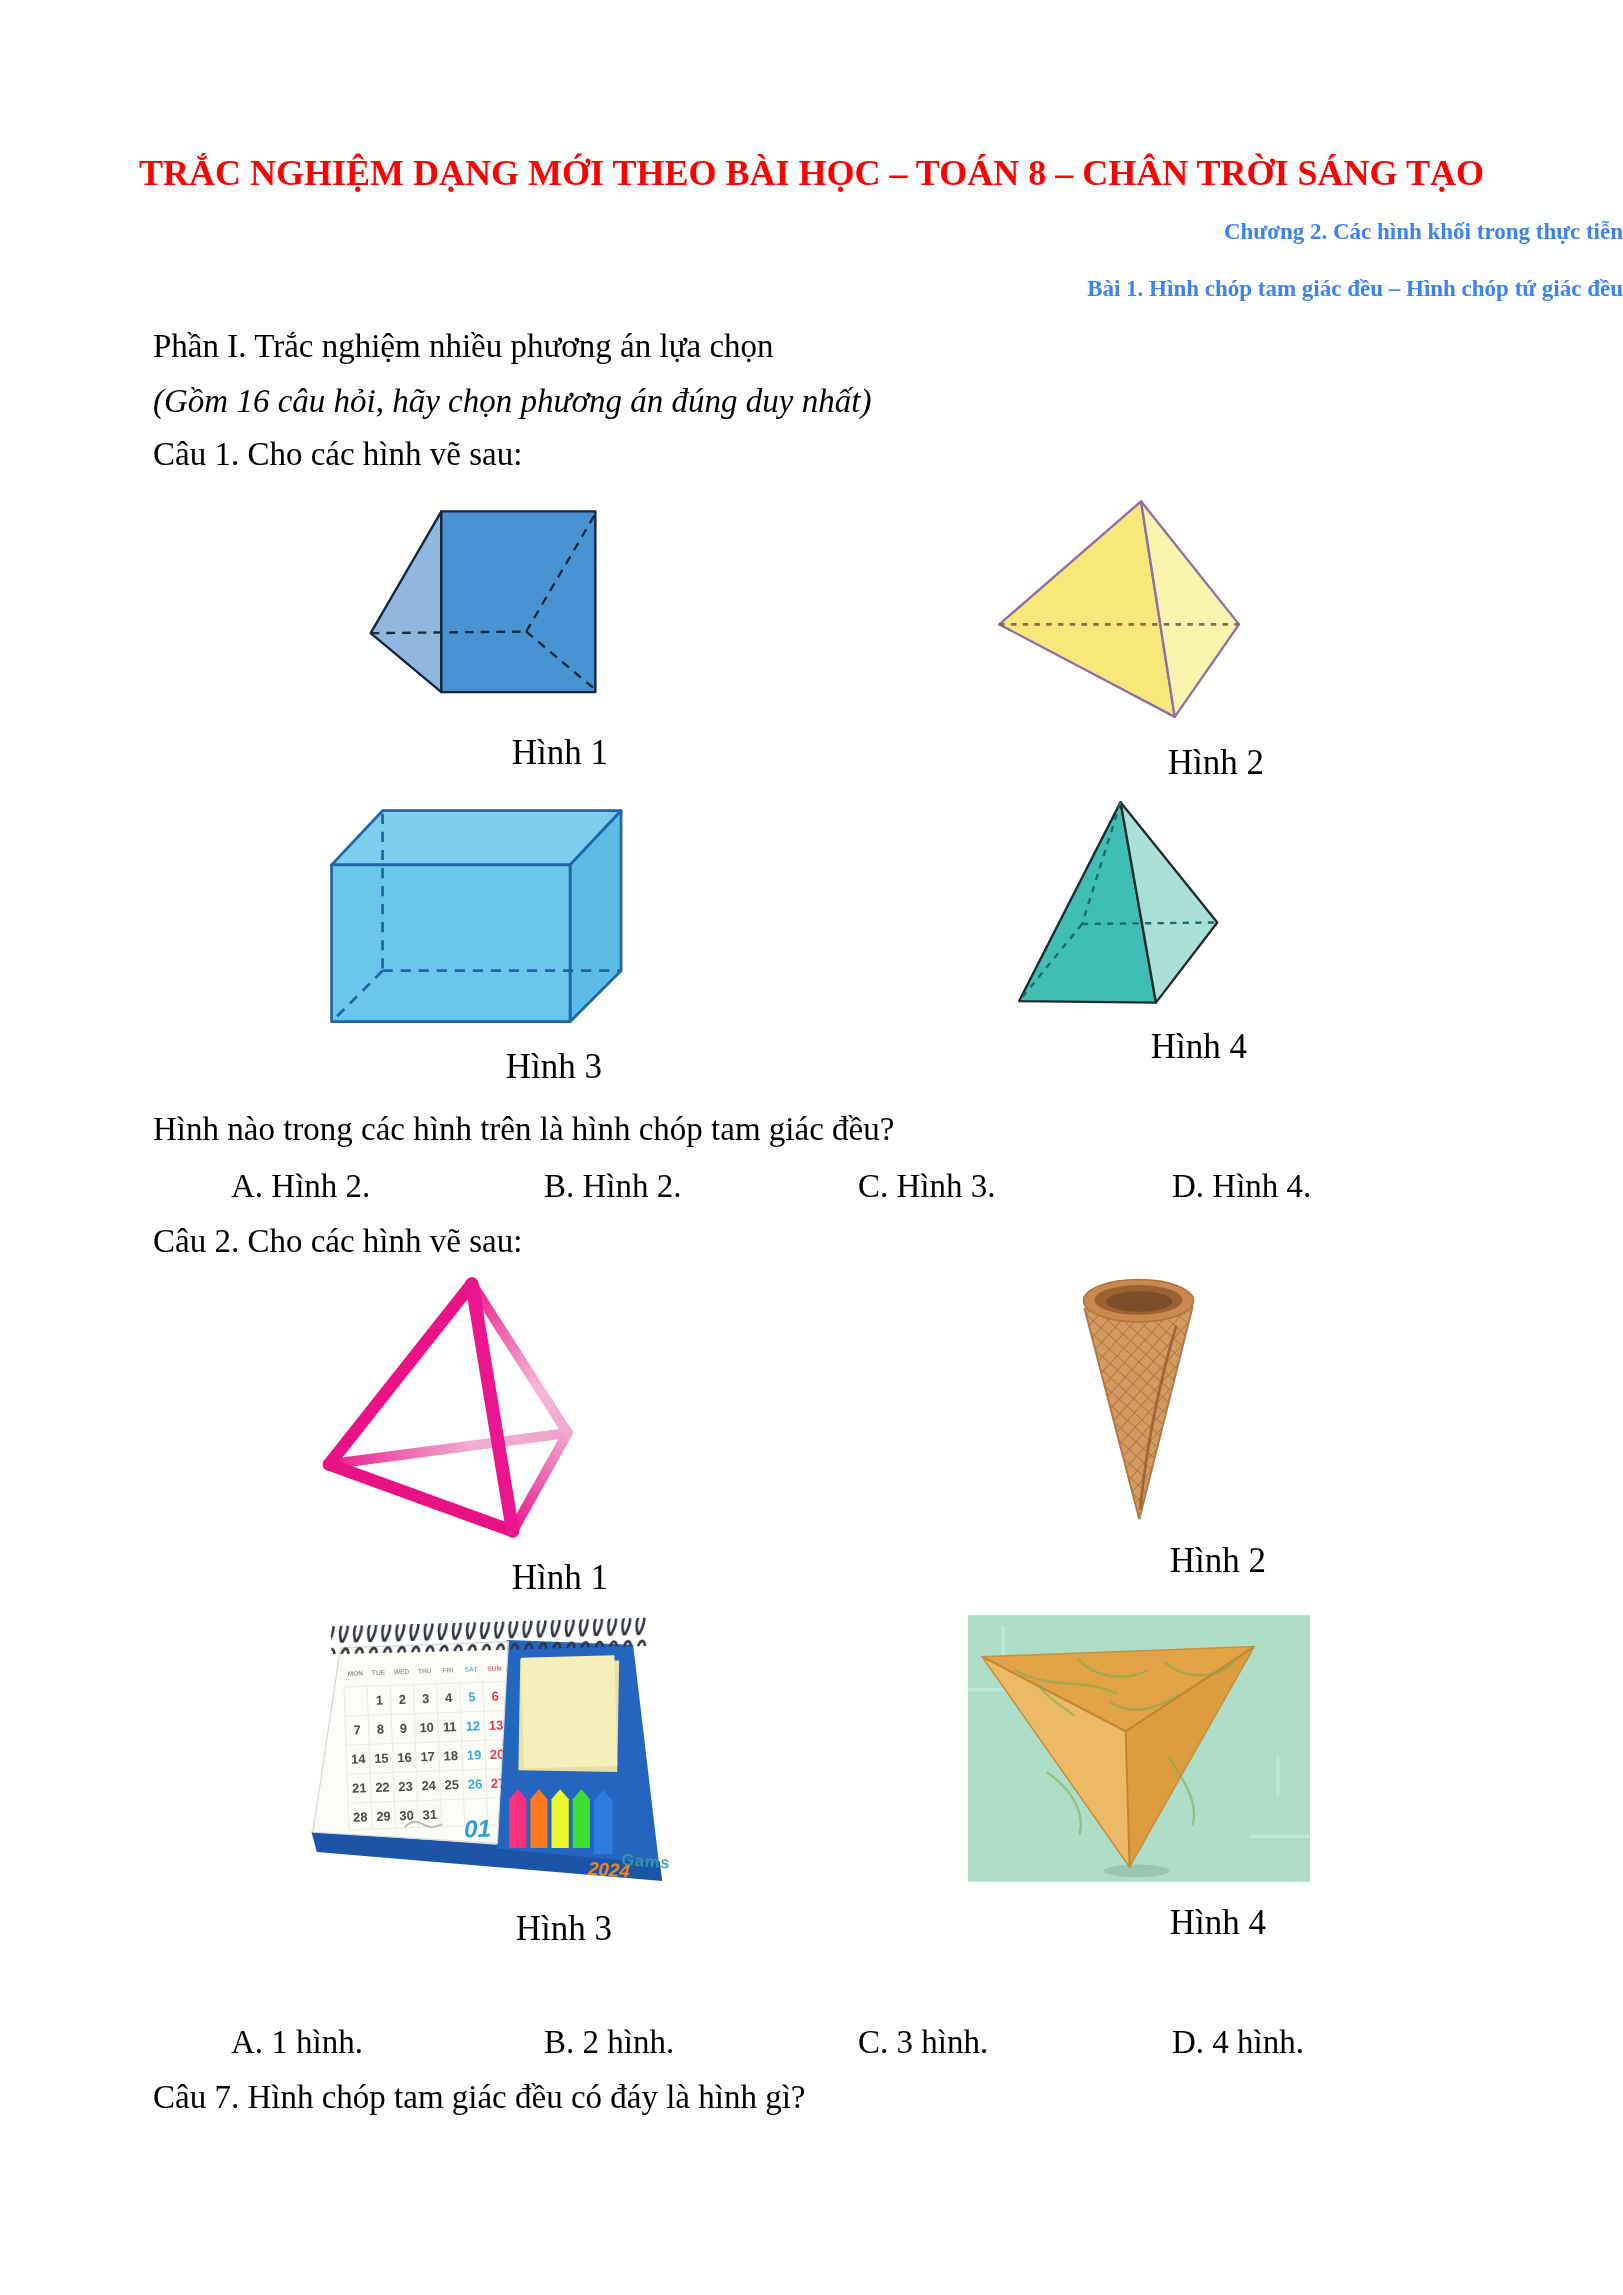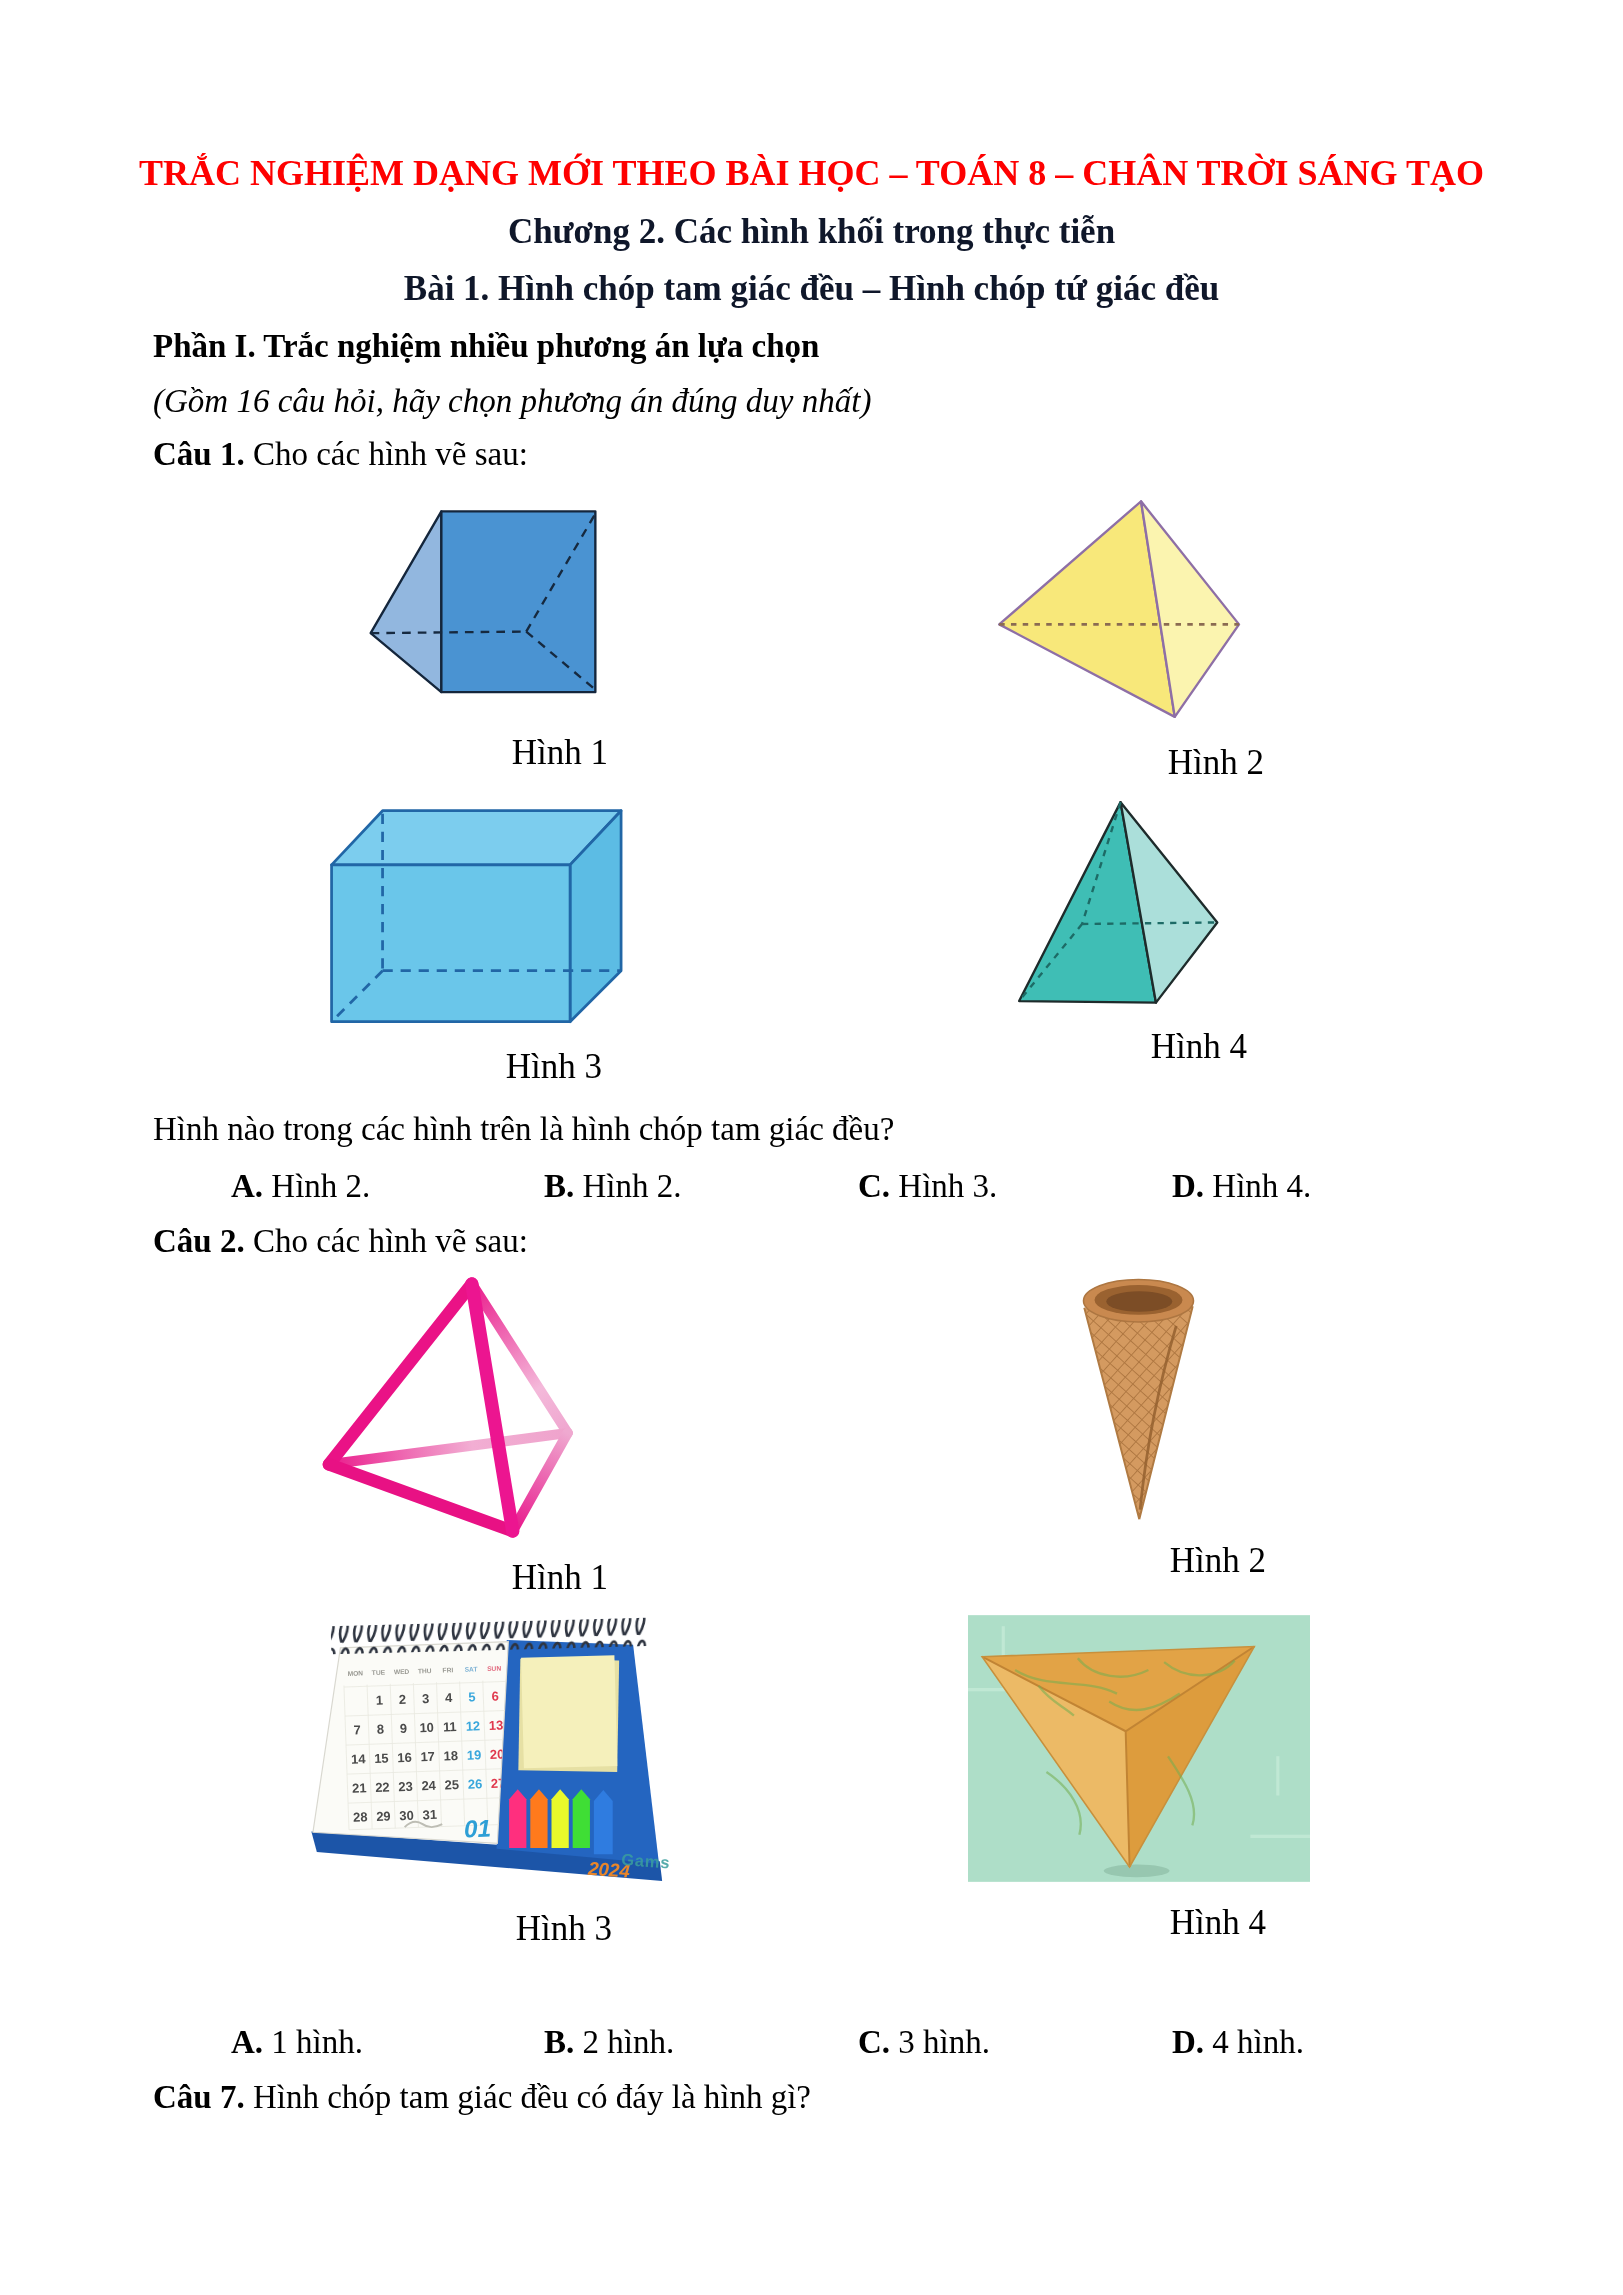--- a/index.html
+++ b/index.html
@@ -1,22 +1,22 @@
 <!DOCTYPE html>
 <html style="font-size:12.6px"><head>
 <meta charset="utf-8">
 <style>
   html,body{margin:0;padding:0;background:#fff;}
   .page{position:relative;width:1623px;height:2295px;background:#ffffff;overflow:hidden;
         font-family:"Liberation Serif","DejaVu Serif",serif;color:#000;}
   .ln{position:absolute;white-space:nowrap;font-size:33px;line-height:39px;}
   .ctr{left:0;width:1623px;text-align:center;}
   .red{color:#FE0000;font-weight:700;font-size:36px;}
-  .blue{color:#0f172a;font-weight:700;font-size:35px;}
-  .b{font-weight:700;text-align:center;}
+  .blue{color:#3b82f6;font-weight:700;font-size:23px;text-align:right;}
+  .b{font-weight:400;text-align:center;}
   .i{font-style:italic;}
   .fig{position:absolute;}
   .cap{position:absolute;width:251px;text-align:right;font-size:35px;line-height:39px;}
   svg text{font-family:"Liberation Sans","DejaVu Sans",sans-serif;}
 </style>
 </head>
 <body>
 
 <div class="page">
 

